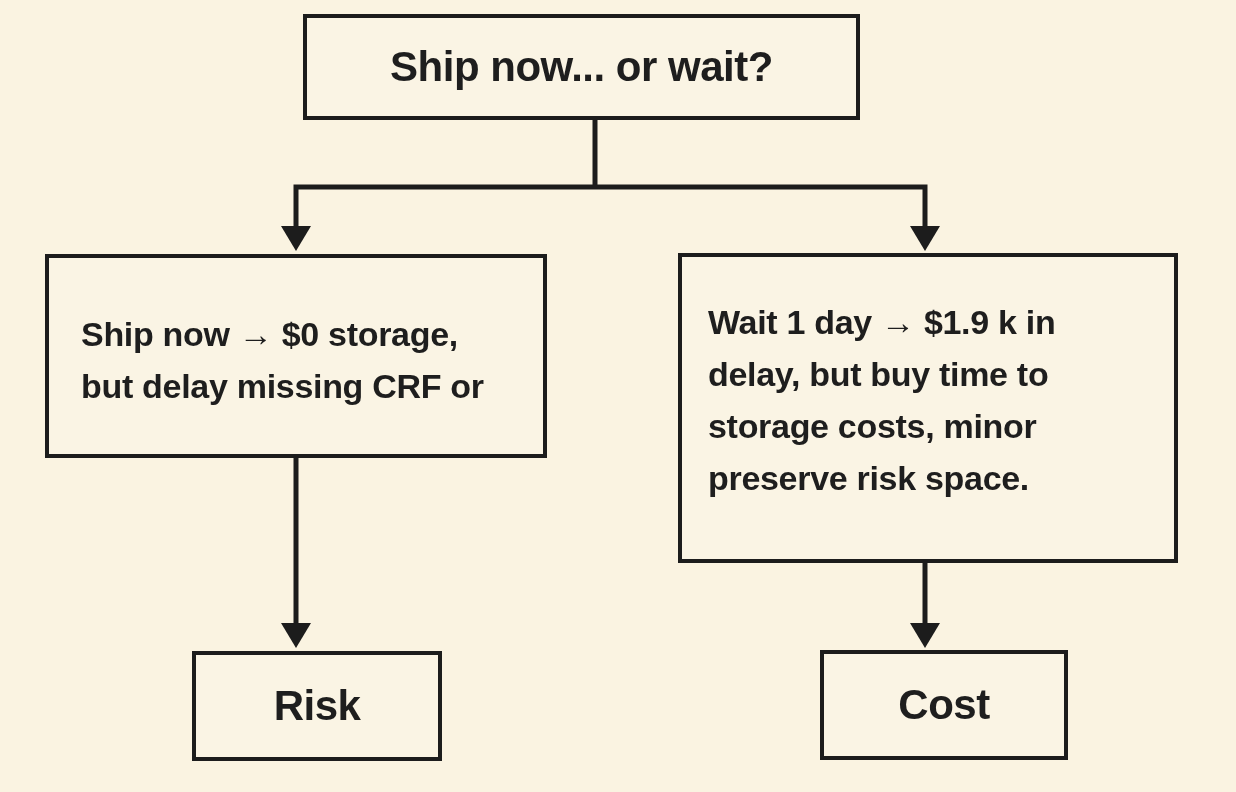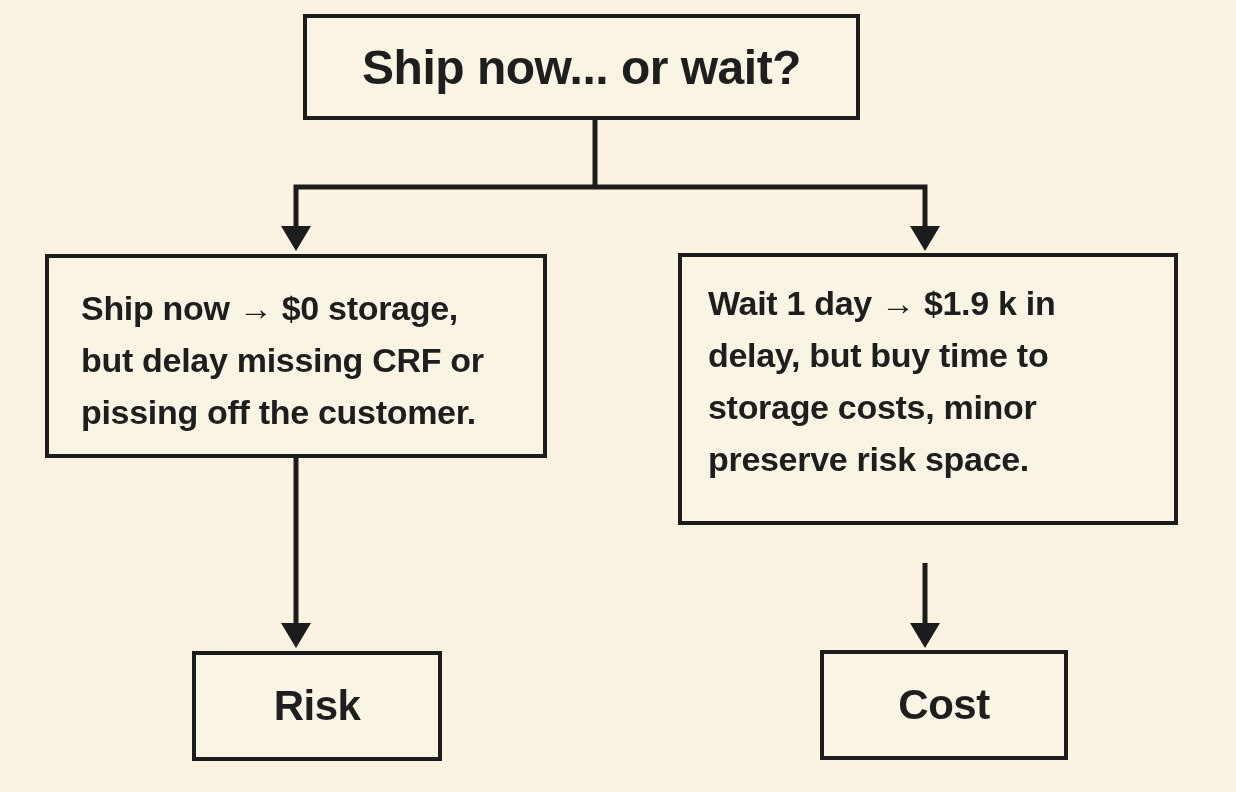--- a/index.html
+++ b/index.html
@@ -29,28 +29,28 @@
     position: absolute;
     border: 4px solid var(--line);
     background: var(--box_fill);
     display: flex;
     flex-direction: column;
     justify-content: center;
   }
   .box.center { align-items: center; }
   .node-root {
     left: 303px; top: 14px; width: 557px; height: 106px;
-    font-size: 48px; font-weight: 600; letter-spacing: -0.5px;
+    font-size: 42px; font-weight: 600; letter-spacing: -0.5px;
   }
   .node-branch-left {
     left: 45px; top: 254px; width: 502px; height: 204px;
     padding: 8px 8px 0 32px;
   }
   .node-branch-right {
-    left: 678px; top: 253px; width: 500px; height: 272px;
+    left: 678px; top: 253px; width: 500px; height: 310px;
     padding: 0 8px 16px 26px;
   }
   .branch-text {
     font-size: 34px; font-weight: 600; letter-spacing: -0.3px;
     line-height: 52px; white-space: nowrap;
   }
   .node-outcome {
     font-size: 42px; font-weight: 600; letter-spacing: -0.5px; margin-left: 20px;
   }
   .node-outcome-risk { left: 172px; top: 651px; width: 250px; height: 110px; }
@@ -76,21 +76,20 @@
     <polygon points="910,623 940,623 925,648" fill="#1C1C1C"></polygon>
   </svg>
 
   <div class="box center node-root">
     <span>Ship now... or wait?</span>
   </div>
 
   <div class="box node-branch-left">
     <div class="branch-text">Ship now → $0 storage,</div>
     <div class="branch-text">but delay missing CRF or</div>
-    <div class="branch-text">pissing off the customer.</div>
   </div>
 
   <div class="box node-branch-right">
     <div class="branch-text">Wait 1 day → $1.9 k in</div>
     <div class="branch-text">delay, but buy time to</div>
     <div class="branch-text">storage costs, minor</div>
     <div class="branch-text">preserve risk space.</div>
   </div>
 
   <div class="box center node-outcome node-outcome-risk">

